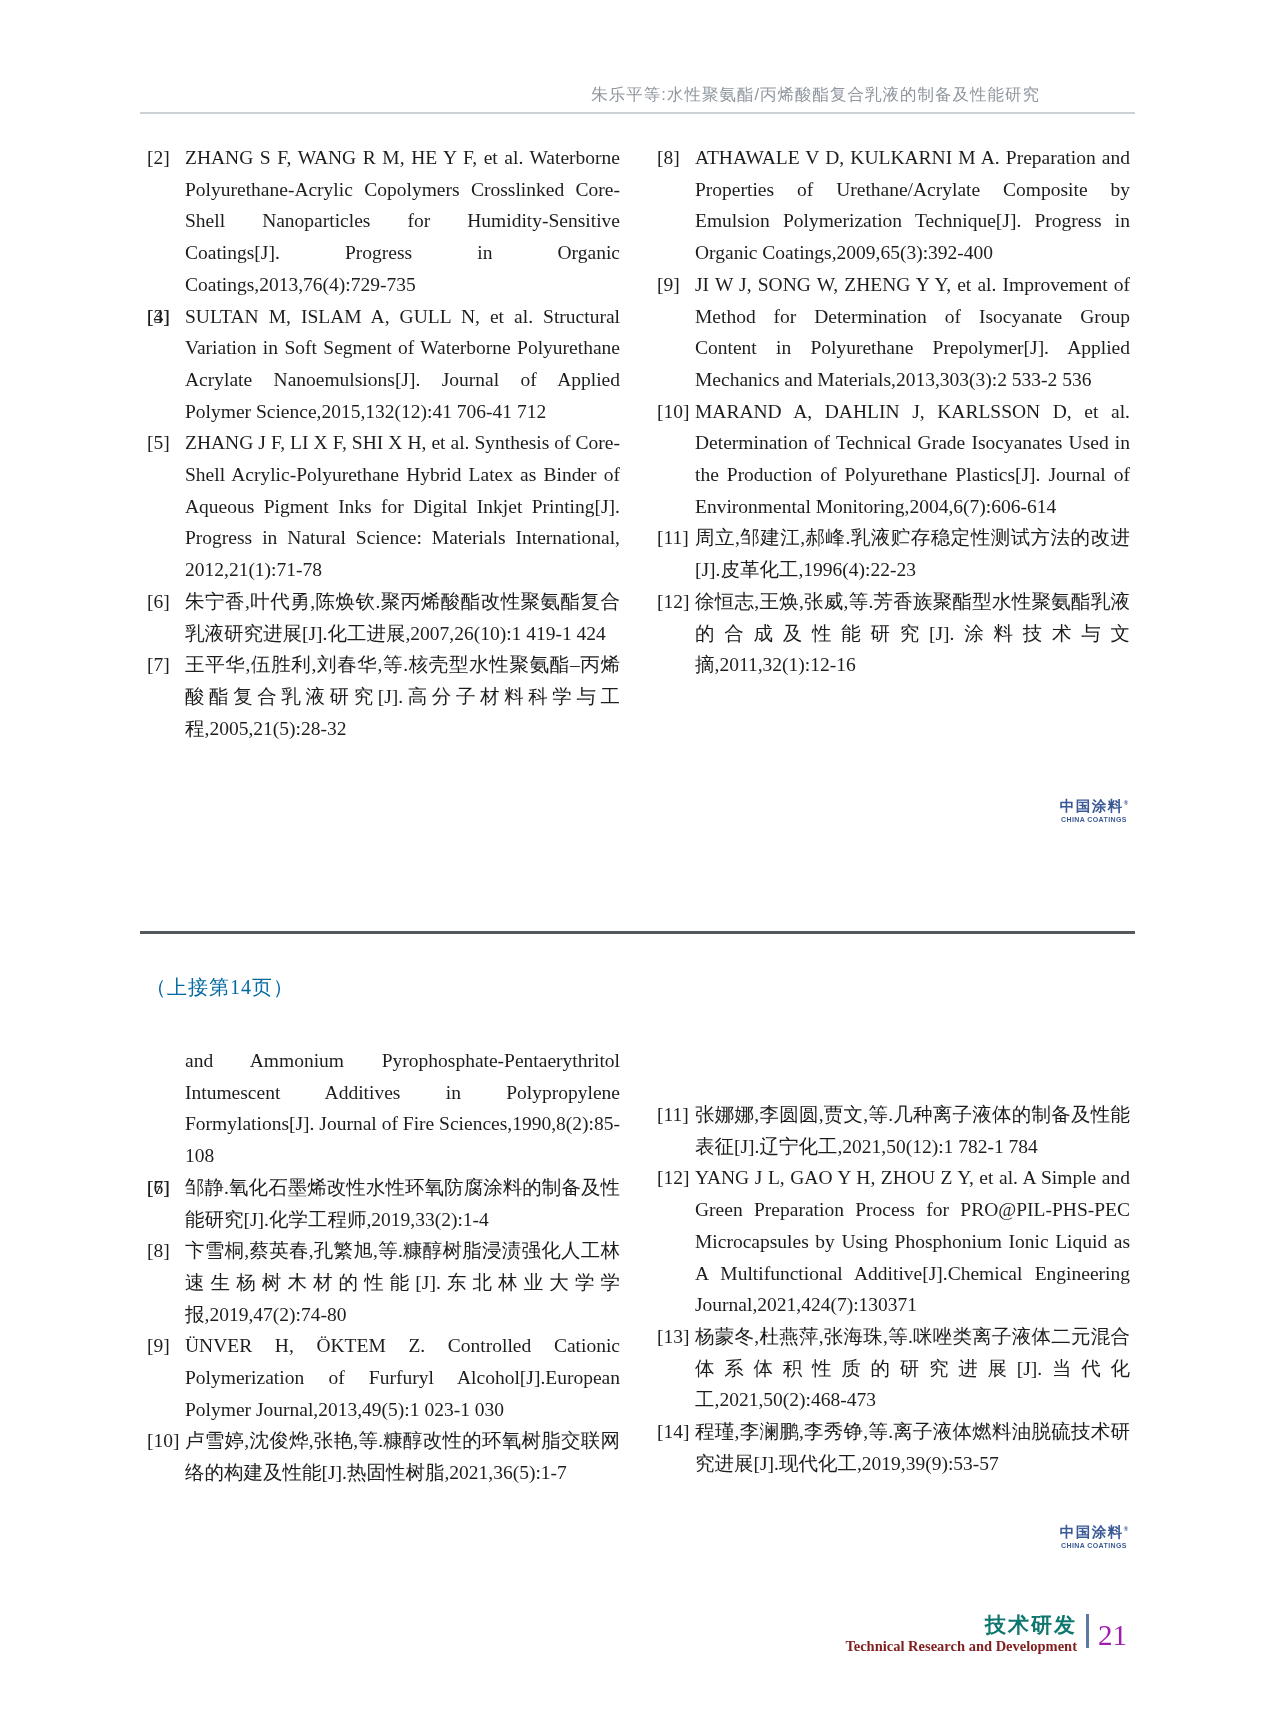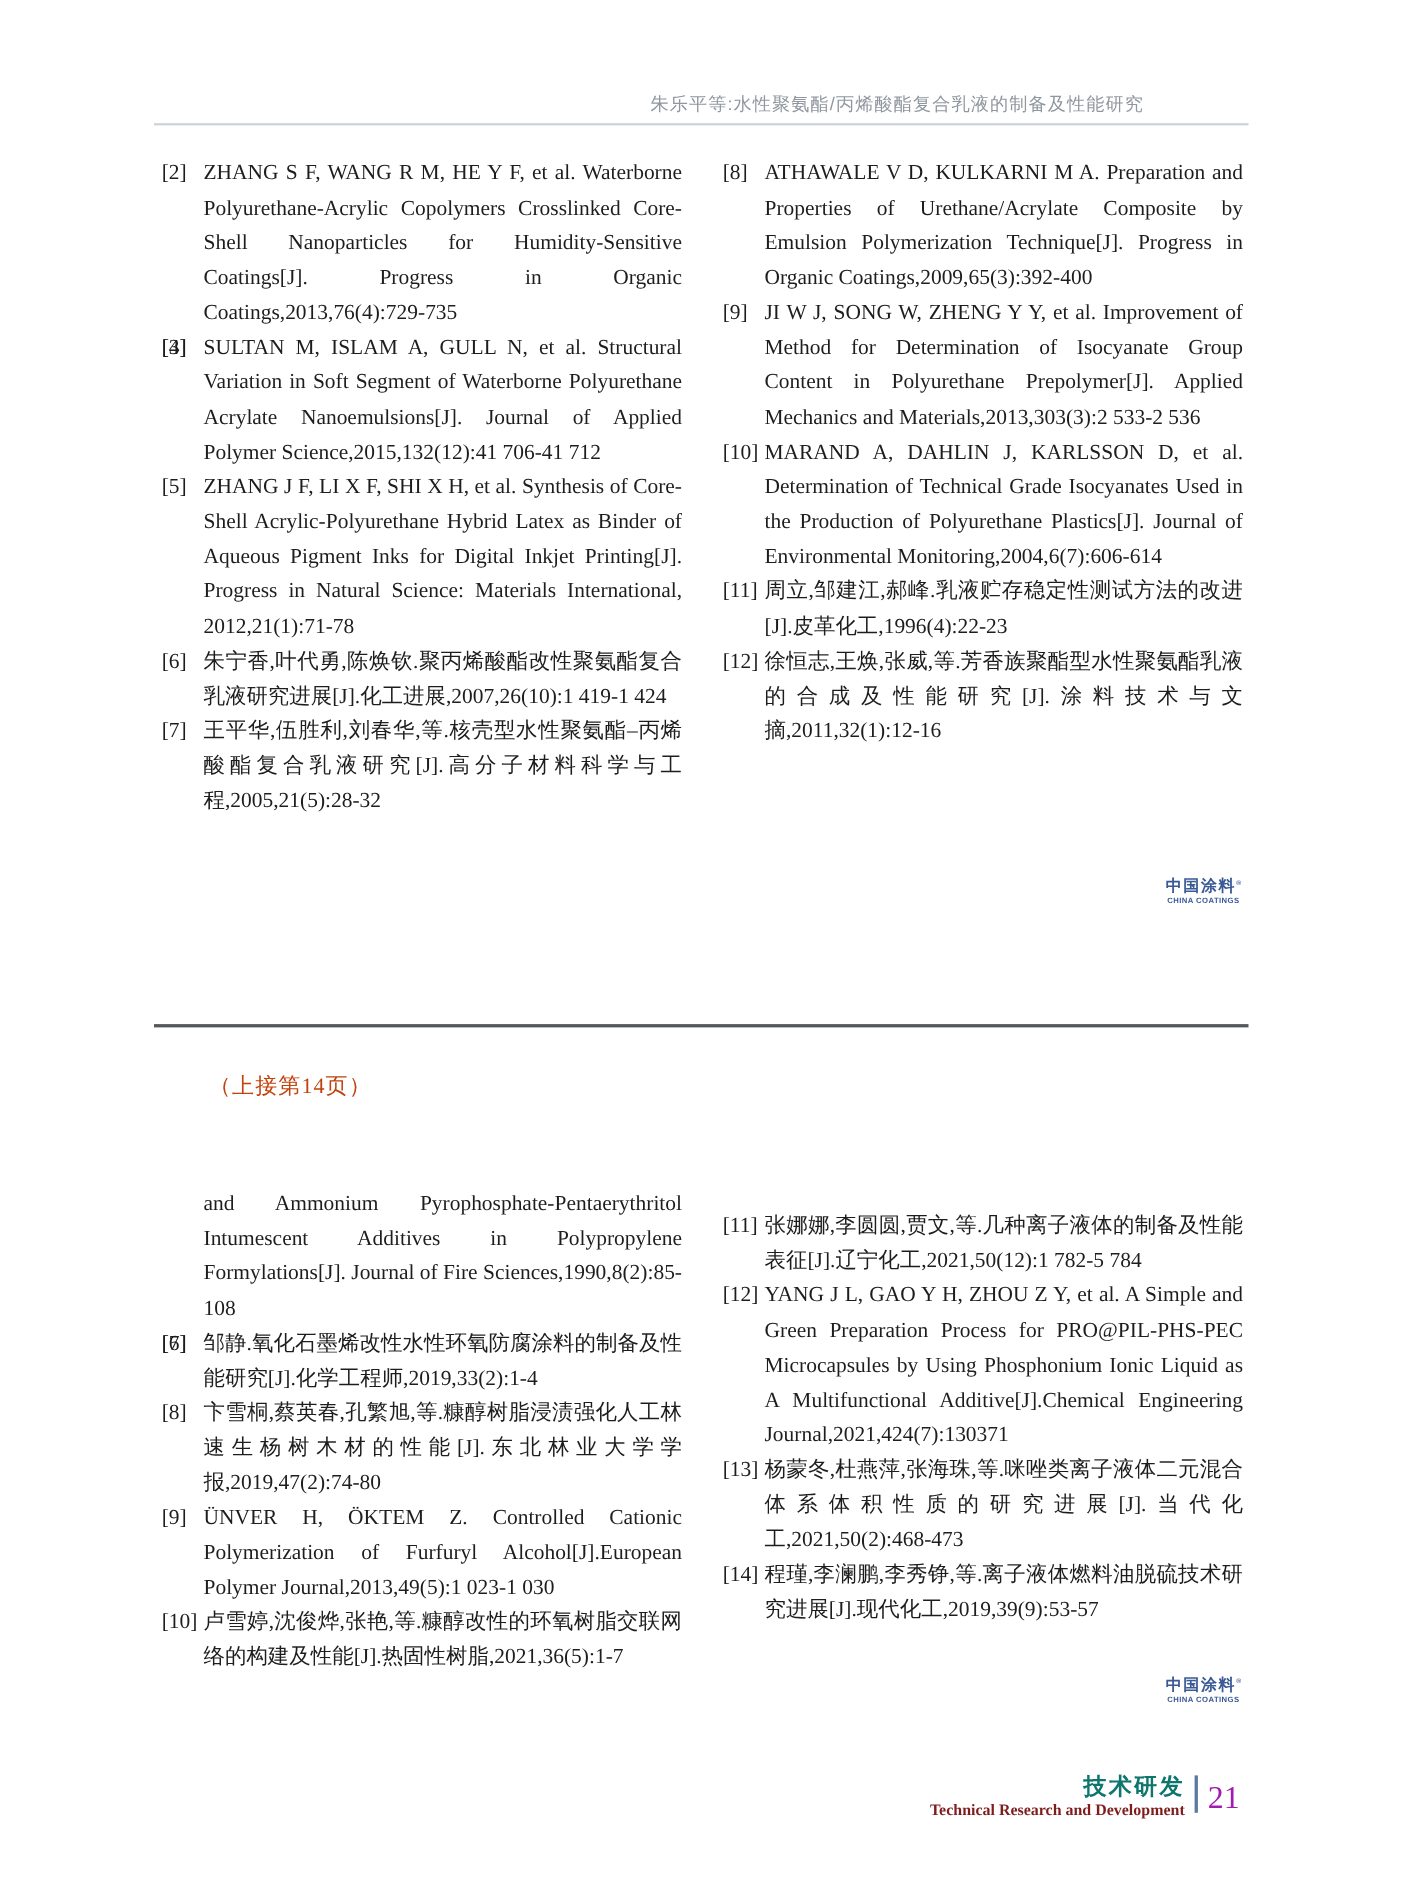--- a/index.html
+++ b/index.html
@@ -30,21 +30,21 @@
     height:2px;
     background:#ccd1d6;
   }
   
   .ref-col{
     position:absolute;
     width:474px;
   }
   .col-s1-left{left:146px;top:142px;}
   .col-s1-right{left:656px;top:142px;}
-  .col-s2-left{left:146px;top:1079px;}
+  .col-s2-left{left:146px;top:1045px;}
   .col-s2-right{left:656px;top:1099px;}
   .ref{
     position:relative;
     padding-left:39px;
     text-align:justify;
     font-size:19.5px;
     line-height:31.7px;
     color:#1d1d1f;
   }
   .ref .num{
@@ -60,22 +60,21 @@
     width:995px;
     height:2.5px;
     background:#54585b;
   }
   .continuation-note{
     position:absolute;
     top:974px;
     left:146px;
     font-size:20px;
     letter-spacing:1px;
-    color:#c2410c;
-    margin-left:44px;
+    color:#0369a1;
   }
   
   .logo{
     position:absolute;
     width:72px;
     text-align:center;
     color:#3a5a96;
     font-family:"Liberation Sans","DejaVu Sans",sans-serif;
     line-height:1.15;
   }
@@ -223,21 +222,21 @@
       </div>
 
       <div class="ref">
         <span class="num">[10]</span><span>卢雪婷,沈俊烨,张艳,等.糠醇改性的环氧树脂交联网络的构建及性能[J].热固性树脂,2021,36(5):1-7</span>
       </div>
     </div>
 
   <div class="ref-col col-s2-right">
 
       <div class="ref">
-        <span class="num">[11]</span><span>张娜娜,李圆圆,贾文,等.几种离子液体的制备及性能表征[J].辽宁化工,2021,50(12):1 782-5 784</span>
+        <span class="num">[11]</span><span>张娜娜,李圆圆,贾文,等.几种离子液体的制备及性能表征[J].辽宁化工,2021,50(12):1 782-1 784</span>
       </div>
 
       <div class="ref">
         <span class="num">[12]</span><span>YANG J L, GAO Y H, ZHOU Z Y, et al. A Simple and Green Preparation Process for PRO@PIL-PHS-PEC Microcapsules by Using Phosphonium Ionic Liquid as A Multifunctional Additive[J].Chemical Engineering Journal,2021,424(7):130371</span>
       </div>
 
       <div class="ref">
         <span class="num">[13]</span><span>杨蒙冬,杜燕萍,张海珠,等.咪唑类离子液体二元混合体系体积性质的研究进展[J].当代化工,2021,50(2):468-473</span>
       </div>
 

